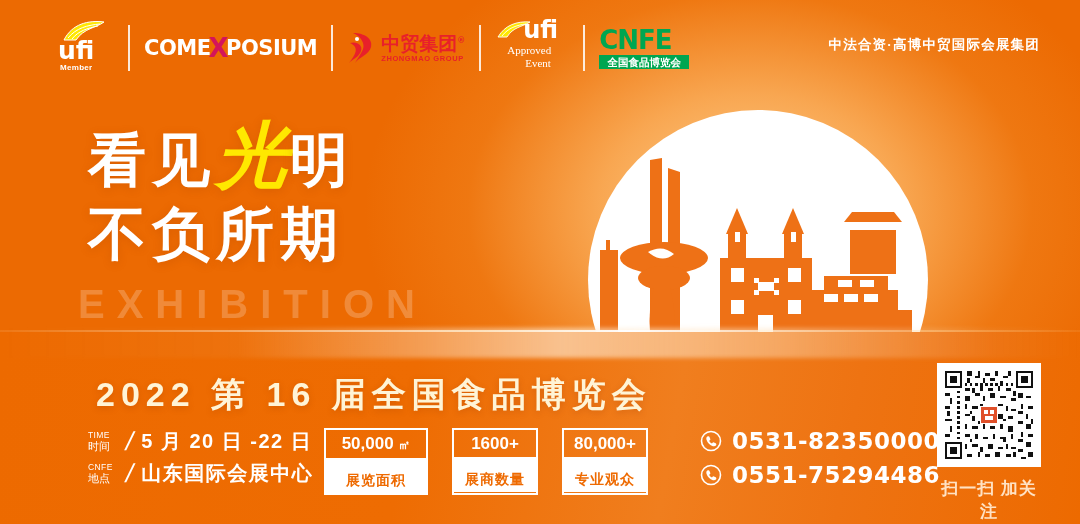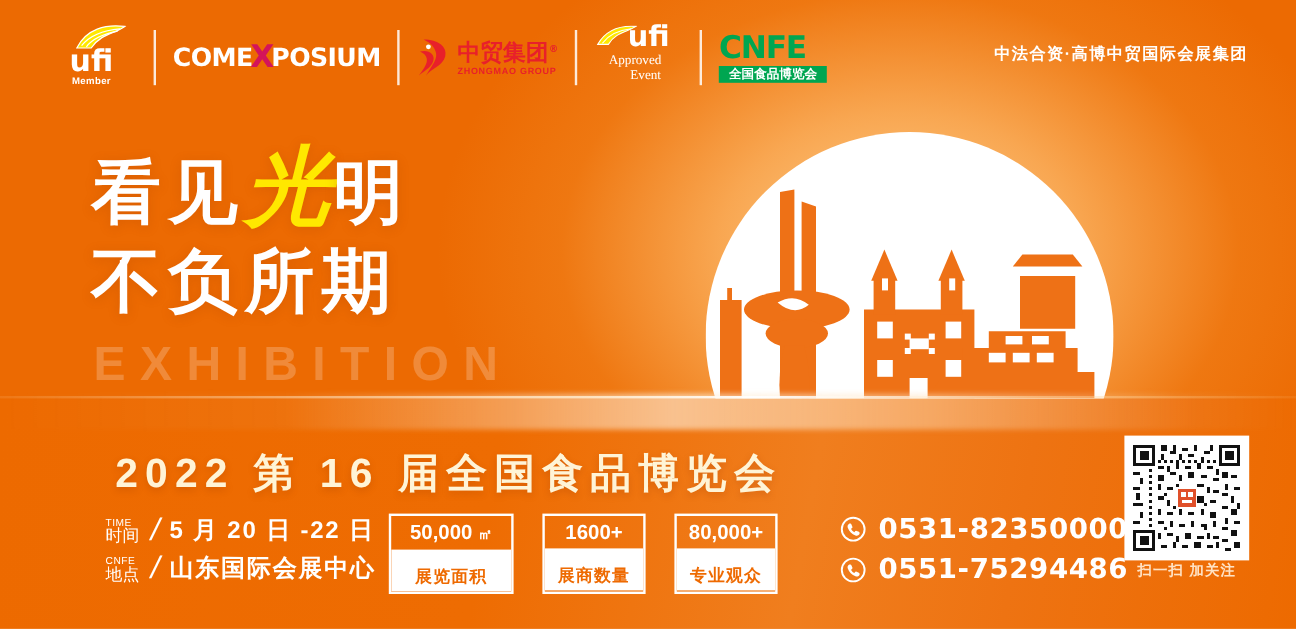--- a/index.html
+++ b/index.html
@@ -143,21 +143,21 @@
   }
 
   .corp-line {
     position:absolute; right:40px; top:36px;
     color:#ffffff; font-size:13.5px; font-weight:bold;
     letter-spacing:1.2px;
   }
 
   
   .headline {
-    position:absolute; left:76px; top:118px; width:420px;
+    position:absolute; left:88px; top:118px; width:420px;
   }
   .hl-row {
     font-size:58px; font-weight:bold; color:#ffffff;
     letter-spacing:6px; line-height:74px;
     text-shadow:0 2px 10px rgba(160,55,0,0.22);
     white-space:nowrap;
   }
   .hl-row .glow-char {
     color:#FFE800;
     font-family:"DejaVu Serif",serif;
@@ -182,21 +182,21 @@
     white-space:nowrap;
   }
 
   
   .info-left {
     position:absolute; left:88px; top:425px;
   }
   .info-item { display:flex; align-items:center; height:32px; }
   .info-tag { width:34px; text-align:left; color:#ffffff; }
   .info-tag .en { font-size:8.5px; letter-spacing:0.4px; line-height:10px; display:block; }
-  .info-tag .cn { font-size:14px; line-height:12px; display:block; }
+  .info-tag .cn { font-size:11px; line-height:12px; display:block; }
   .info-slash {
     color:#ffffff; font-size:26px; font-weight:300;
     margin:0 8px 0 4px; transform:skewX(-12deg);
   }
   .info-val {
     color:#ffffff; font-size:20px; font-weight:bold; letter-spacing:1.5px;
     white-space:nowrap;
   }
 
   
@@ -236,22 +236,22 @@
     font-family:"DejaVu Sans",sans-serif;
   }
 
   
   .qrbox { position:absolute; left:937px; top:363px; width:104px; }
   .qr-canvas {
     width:104px; height:104px; background:#ffffff; padding:5px;
   }
   .qr-canvas svg { display:block; }
   .qr-cta {
-    margin-top:0; text-align:center;
-    color:#FFE2C4; font-size:12px; letter-spacing:1px;
+    margin-top:10px; text-align:center;
+    color:#FFE2C4; font-size:17px; letter-spacing:1px;
     font-weight:bold;
   }
 </style>
 </head>
 <body>
 
 <div class="poster">
 
   <div class="bg-base"></div>
   <div class="bg-glow"></div>

